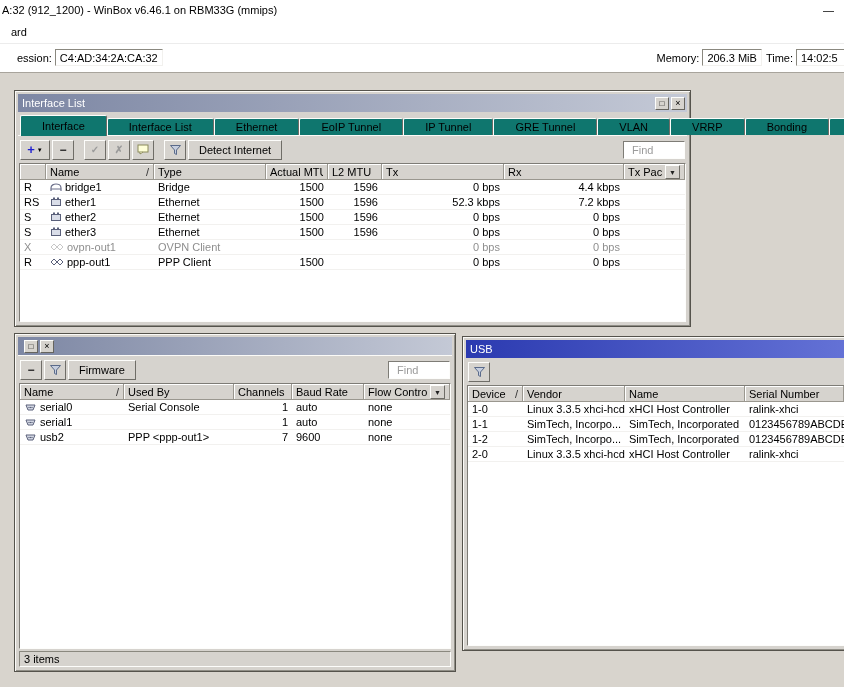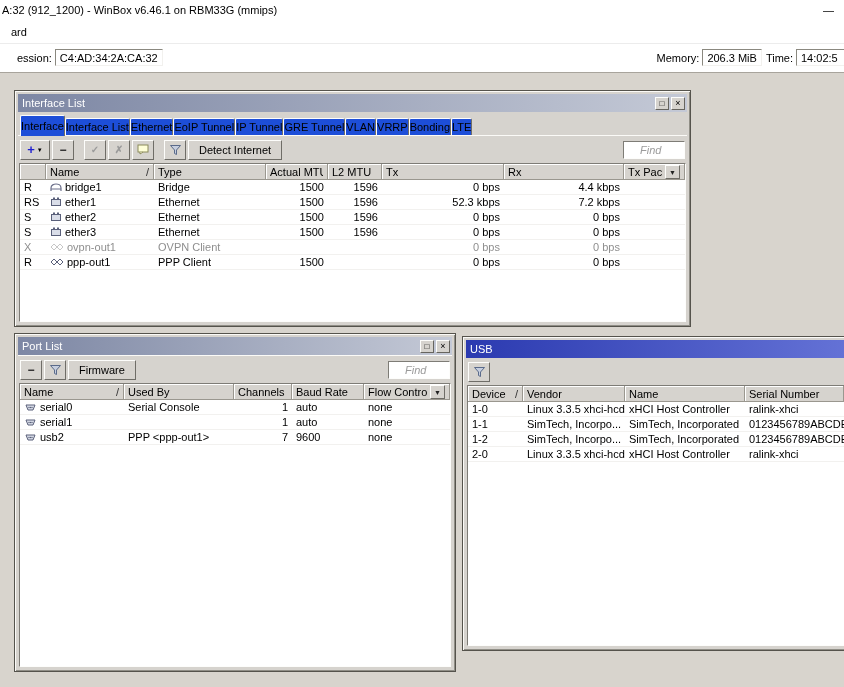--- a/index.html
+++ b/index.html
@@ -39,21 +39,21 @@
   .wtitle.active   { background: linear-gradient(90deg, #2b3ab0, #6472d6); }
   .wtext { flex: 1; white-space: nowrap; overflow: hidden; }
   .tbtn {
     width: 14px; height: 13px; flex: none; background: #d6d3ce;
     border: 1px solid; border-color: #fdfdfb #66645e #66645e #fdfdfb;
     color: #000; font-size: 9px; line-height: 11px; text-align: center; margin-left: 2px; cursor: default;
   }
   
   .tabstrip { display: flex; align-items: flex-end; height: 23px; padding: 2px 2px 0 2px; flex: none; position: relative; }
   .tab {
-    height: 17px; line-height: 16px; padding: 0 0; background: #1d4ed8;
+    height: 17px; line-height: 16px; padding: 0 21px; background: #0f766e;
     border: 1px solid; border-color: #fdfdfb #6f6d67 #6f6d67 #fdfdfb; border-bottom: none;
     border-radius: 2px 2px 0 0; white-space: nowrap; cursor: default;
   }
   .tab.selected { height: 21px; line-height: 20px; margin-bottom: -1px; position: relative; z-index: 2; }
   .panel { border-top: 1px solid #fbfaf7; flex: 1; display: flex; flex-direction: column; min-height: 0; padding: 2px 1px 1px 1px; }
   
   .toolbar { height: 25px; flex: none; display: flex; align-items: center; gap: 2px; padding: 1px 1px 3px 1px; }
   .btn {
     height: 20px; min-width: 22px; background: #d6d3ce;
     border: 1px solid; border-color: #fdfdfb #6f6d67 #6f6d67 #fdfdfb;
@@ -64,21 +64,21 @@
   .btn.add { width: 30px; }
   .plus { color: #1f1fd0; font-weight: bold; font-size: 13px; line-height: 12px; }
   .dd { font-size: 6px; margin-left: 2px; color: #000; }
   .minus { font-weight: bold; font-size: 12px; color: #222; }
   .dimglyph { color: #9a9a9a; font-weight: bold; font-size: 10px; }
   .svgicon { display: inline-flex; }
   .tsep { width: 6px; flex: none; }
   .find {
     margin-left: auto; width: 62px; height: 18px; background: #fff;
     border: 1px solid; border-color: #7e7c76 #fdfdfb #fdfdfb #7e7c76;
-    color: #9b9b9b; font-style: italic; padding: 0 16px; display: flex; align-items: center;
+    color: #9b9b9b; padding: 0 8px; display: flex; align-items: center;
   }
   
   .tablewrap {
     flex: 1; min-height: 0; background: #fff;
     border: 1px solid; border-color: #7e7c76 #fdfdfb #fdfdfb #7e7c76;
     overflow: hidden; display: flex; flex-direction: column;
   }
   .thead { display: flex; flex: none; height: 16px; background: #d6d3ce; }
   .th {
     display: flex; align-items: center; padding: 0 4px; height: 16px;
@@ -323,21 +323,20 @@
               <div class="td r" style="flex: 0 0 120px; width: 120px;">0 bps</div>
               <div class="td" style="flex: 1 1 auto; min-width: 0px;"></div>
             </div>
           </div>
       </div>
     </div>
   </section>
 
   <section class="window" style="left:14px; top:260px; width:442px; height:339px; z-index:2;">
     <div class="wtitle inactive">
-      <span class="wtext">Port List</span>
       <span class="tbtn" style="font-size:8px">□</span>
       <span class="tbtn">×</span>
     </div>
     <div class="panel">
       <div class="toolbar">
         <button class="btn">
           <span class="minus">−</span>
         </button>
         <button class="btn">
           <span class="svgicon">
@@ -418,20 +417,23 @@
                 </span>
                 <span>usb2</span>
               </div>
               <div class="td" style="flex: 0 0 110px; width: 110px;">PPP &lt;ppp-out1&gt;</div>
               <div class="td r" style="flex: 0 0 58px; width: 58px;">7</div>
               <div class="td" style="flex: 0 0 72px; width: 72px;">9600</div>
               <div class="td" style="flex: 1 1 auto; min-width: 0px;">none</div>
             </div>
           </div>
       </div>
+      <div class="statusbar">
+        <span>3 items</span>
+      </div>
     </div>
   </section>
 
   <section class="window" style="left:462px; top:263px; width:388px; height:315px; z-index:3;">
     <div class="wtitle active">
       <span class="wtext">USB</span>
     </div>
     <div class="panel" style="border-top:none">
       <div class="toolbar">
         <button class="btn">

